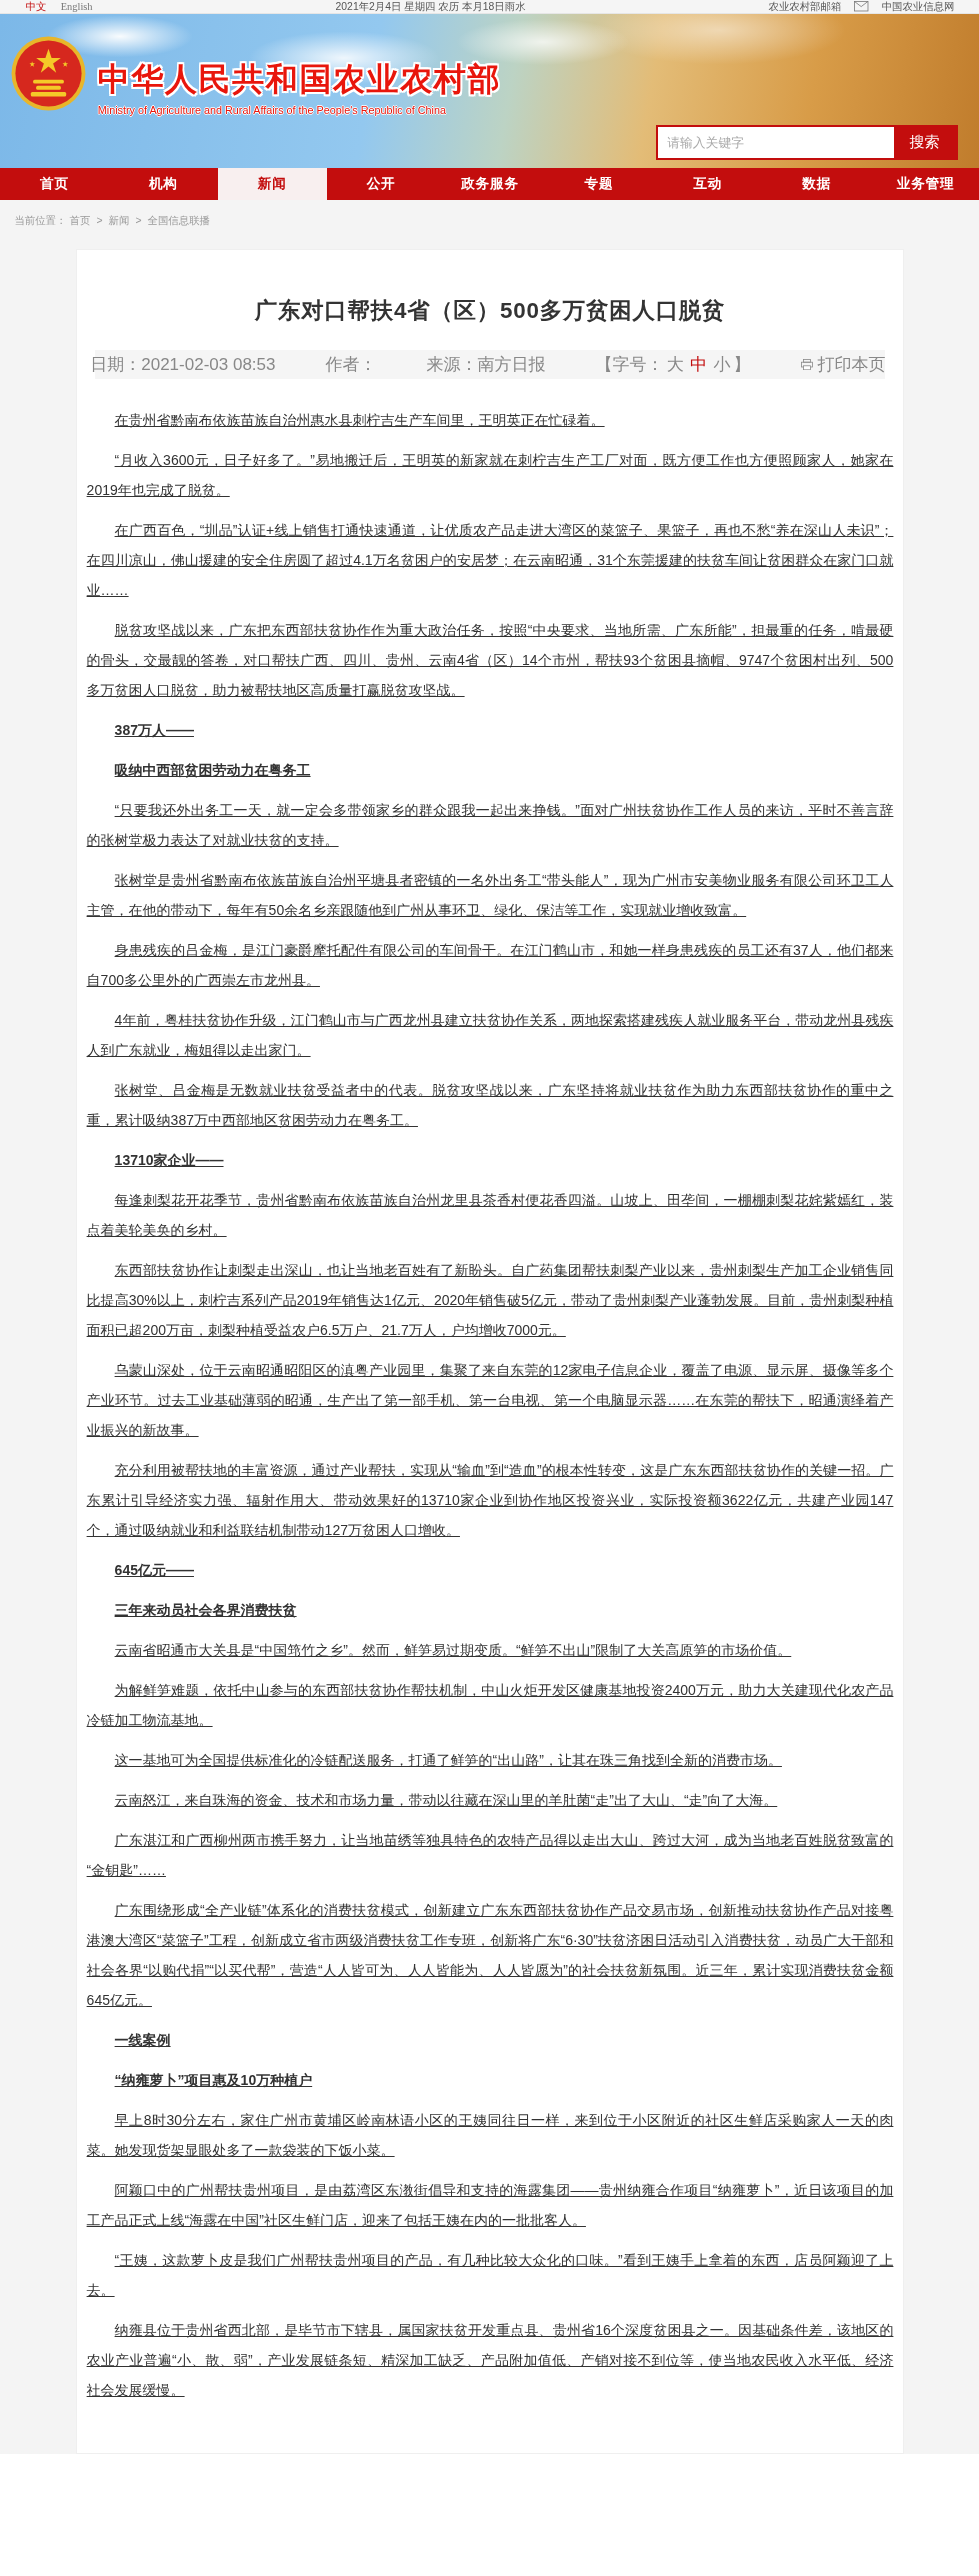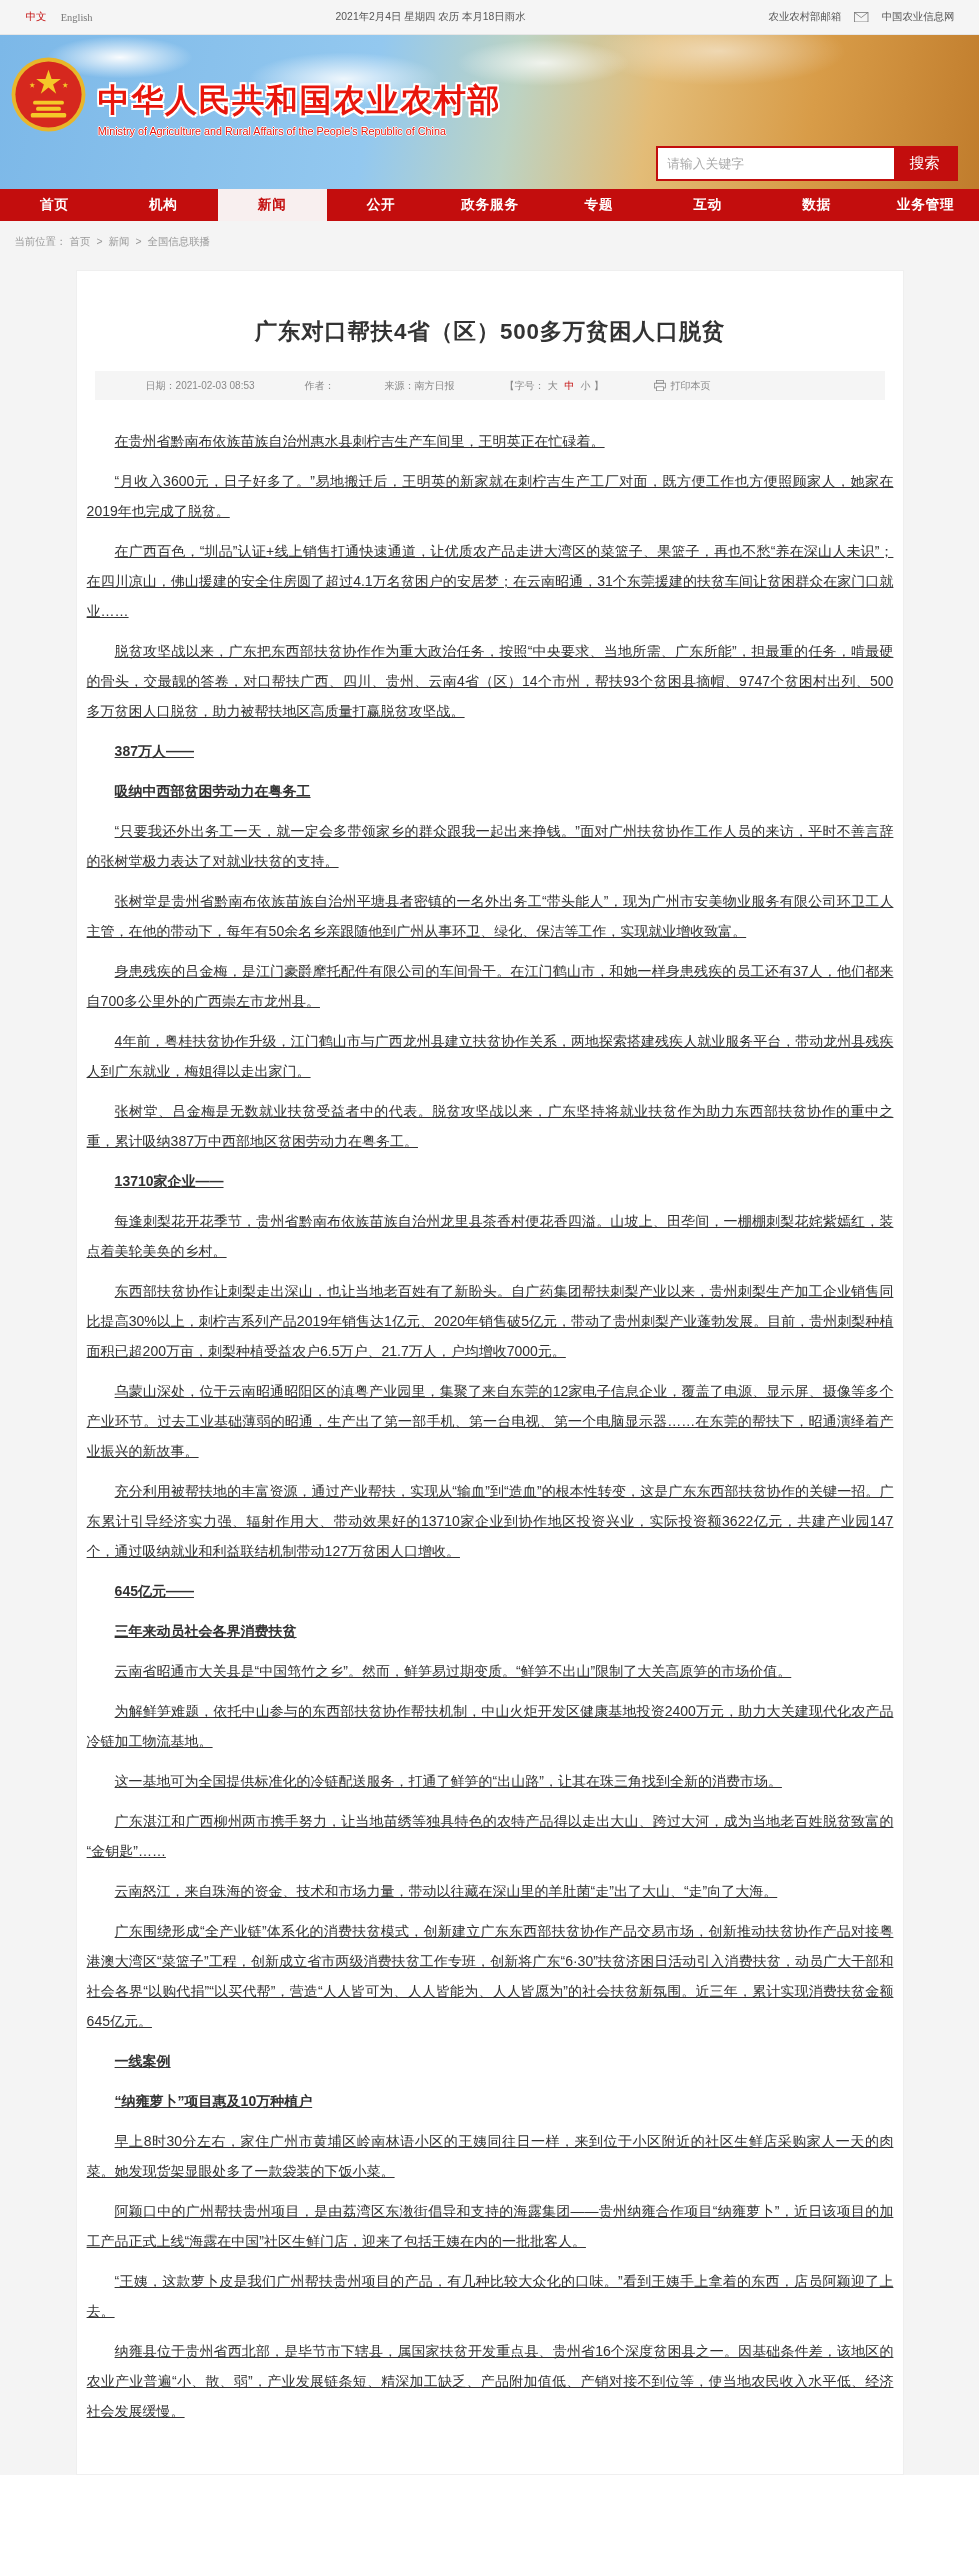--- a/index.html
+++ b/index.html
@@ -3,21 +3,21 @@
 <meta charset="utf-8">
 <style>
   * { margin:0; padding:0; box-sizing:border-box; }
   html { background:#fff; }
   body {
     width:980px; margin:0 auto; background:#f4f4f4;
     font-family:"Liberation Sans","DejaVu Sans",sans-serif; color:#333;
   }
   
   .topbar {
-    height:35px; background:#f5f5f5; border-bottom:0.8px solid #e6e6e6;
+    height:14px; background:#f5f5f5; border-bottom:0.8px solid #e6e6e6;
     display:flex; align-items:center; font-size:10.4px; color:#666; padding:0 25.6px;
   }
   .topbar .zh { color:#c30d0d; margin-right:14.4px; }
   .topbar .en { color:#777;font-family:Liberation Serif, serif; }
   .topbar-center { flex:1; text-align:center; color:#555; }
   .topbar-right { display:flex; align-items:center; gap:13px; color:#555; }
   .topbar-right .link { cursor:pointer; }
   .mail-icon svg { display:block; }
   
   .header {
@@ -69,21 +69,21 @@
   
   .article-card {
     width:828px; margin:11.2px auto 0; background:#fff; padding:45px 8px 38px;
     border:0.8px solid #efefef;
   }
   .article-title {
     text-align:center; font-size:22.4px; font-weight:bold; color:#333; letter-spacing:0.8px;
   }
   .meta-bar {
     margin:24px 9.6px 0; height:29px; background:#f5f5f5;
-    display:flex; align-items:center; font-size:10px; color:#888;
+    display:flex; align-items:center; font-size:17px; color:#888;justify-content:flex-end;
   }
   .meta-bar > span { margin-left:50px; white-space:nowrap; }
   .meta-bar > span:first-child { margin-left:51px; }
   .fs-red { color:#c30d0d; margin:0 3.2px; cursor:pointer; }
   .fs-link { margin:0 3.2px; cursor:pointer; }
   .print-wrap { display:inline-flex; align-items:center; gap:4.8px; cursor:pointer; }
   .print-wrap svg { display:block; }
   
   .article-body { padding:16px 1.6px 0; }
   .article-body p {
@@ -188,22 +188,22 @@
       <p class="hd">13710家企业——</p>
       <p>每逢刺梨花开花季节，贵州省黔南布依族苗族自治州龙里县茶香村便花香四溢。山坡上、田垄间，一棚棚刺梨花姹紫嫣红，装点着美轮美奂的乡村。</p>
       <p>东西部扶贫协作让刺梨走出深山，也让当地老百姓有了新盼头。自广药集团帮扶刺梨产业以来，贵州刺梨生产加工企业销售同比提高30%以上，刺柠吉系列产品2019年销售达1亿元、2020年销售破5亿元，带动了贵州刺梨产业蓬勃发展。目前，贵州刺梨种植面积已超200万亩，刺梨种植受益农户6.5万户、21.7万人，户均增收7000元。</p>
       <p>乌蒙山深处，位于云南昭通昭阳区的滇粤产业园里，集聚了来自东莞的12家电子信息企业，覆盖了电源、显示屏、摄像等多个产业环节。过去工业基础薄弱的昭通，生产出了第一部手机、第一台电视、第一个电脑显示器……在东莞的帮扶下，昭通演绎着产业振兴的新故事。</p>
       <p>充分利用被帮扶地的丰富资源，通过产业帮扶，实现从“输血”到“造血”的根本性转变，这是广东东西部扶贫协作的关键一招。广东累计引导经济实力强、辐射作用大、带动效果好的13710家企业到协作地区投资兴业，实际投资额3622亿元，共建产业园147个，通过吸纳就业和利益联结机制带动127万贫困人口增收。</p>
       <p class="hd">645亿元——</p>
       <p class="hd">三年来动员社会各界消费扶贫</p>
       <p>云南省昭通市大关县是“中国筇竹之乡”。然而，鲜笋易过期变质。“鲜笋不出山”限制了大关高原笋的市场价值。</p>
       <p>为解鲜笋难题，依托中山参与的东西部扶贫协作帮扶机制，中山火炬开发区健康基地投资2400万元，助力大关建现代化农产品冷链加工物流基地。</p>
       <p>这一基地可为全国提供标准化的冷链配送服务，打通了鲜笋的“出山路”，让其在珠三角找到全新的消费市场。</p>
+      <p>云南怒江，来自珠海的资金、技术和市场力量，带动以往藏在深山里的羊肚菌“走”出了大山、“走”向了大海。</p>
       <p>广东湛江和广西柳州两市携手努力，让当地苗绣等独具特色的农特产品得以走出大山、跨过大河，成为当地老百姓脱贫致富的“金钥匙”……</p>
-      <p>云南怒江，来自珠海的资金、技术和市场力量，带动以往藏在深山里的羊肚菌“走”出了大山、“走”向了大海。</p>
       <p>广东围绕形成“全产业链”体系化的消费扶贫模式，创新建立广东东西部扶贫协作产品交易市场，创新推动扶贫协作产品对接粤港澳大湾区“菜篮子”工程，创新成立省市两级消费扶贫工作专班，创新将广东“6·30”扶贫济困日活动引入消费扶贫，动员广大干部和社会各界“以购代捐”“以买代帮”，营造“人人皆可为、人人皆能为、人人皆愿为”的社会扶贫新氛围。近三年，累计实现消费扶贫金额645亿元。</p>
       <p class="hd">一线案例</p>
       <p class="hd">“纳雍萝卜”项目惠及10万种植户</p>
       <p>早上8时30分左右，家住广州市黄埔区岭南林语小区的王姨同往日一样，来到位于小区附近的社区生鲜店采购家人一天的肉菜。她发现货架显眼处多了一款袋装的下饭小菜。</p>
       <p>阿颖口中的广州帮扶贵州项目，是由荔湾区东漖街倡导和支持的海露集团——贵州纳雍合作项目“纳雍萝卜”，近日该项目的加工产品正式上线“海露在中国”社区生鲜门店，迎来了包括王姨在内的一批批客人。</p>
       <p>“王姨，这款萝卜皮是我们广州帮扶贵州项目的产品，有几种比较大众化的口味。”看到王姨手上拿着的东西，店员阿颖迎了上去。</p>
       <p>纳雍县位于贵州省西北部，是毕节市下辖县，属国家扶贫开发重点县、贵州省16个深度贫困县之一。因基础条件差，该地区的农业产业普遍“小、散、弱”，产业发展链条短、精深加工缺乏、产品附加值低、产销对接不到位等，使当地农民收入水平低、经济社会发展缓慢。</p>
     </div>
 </div>
 

